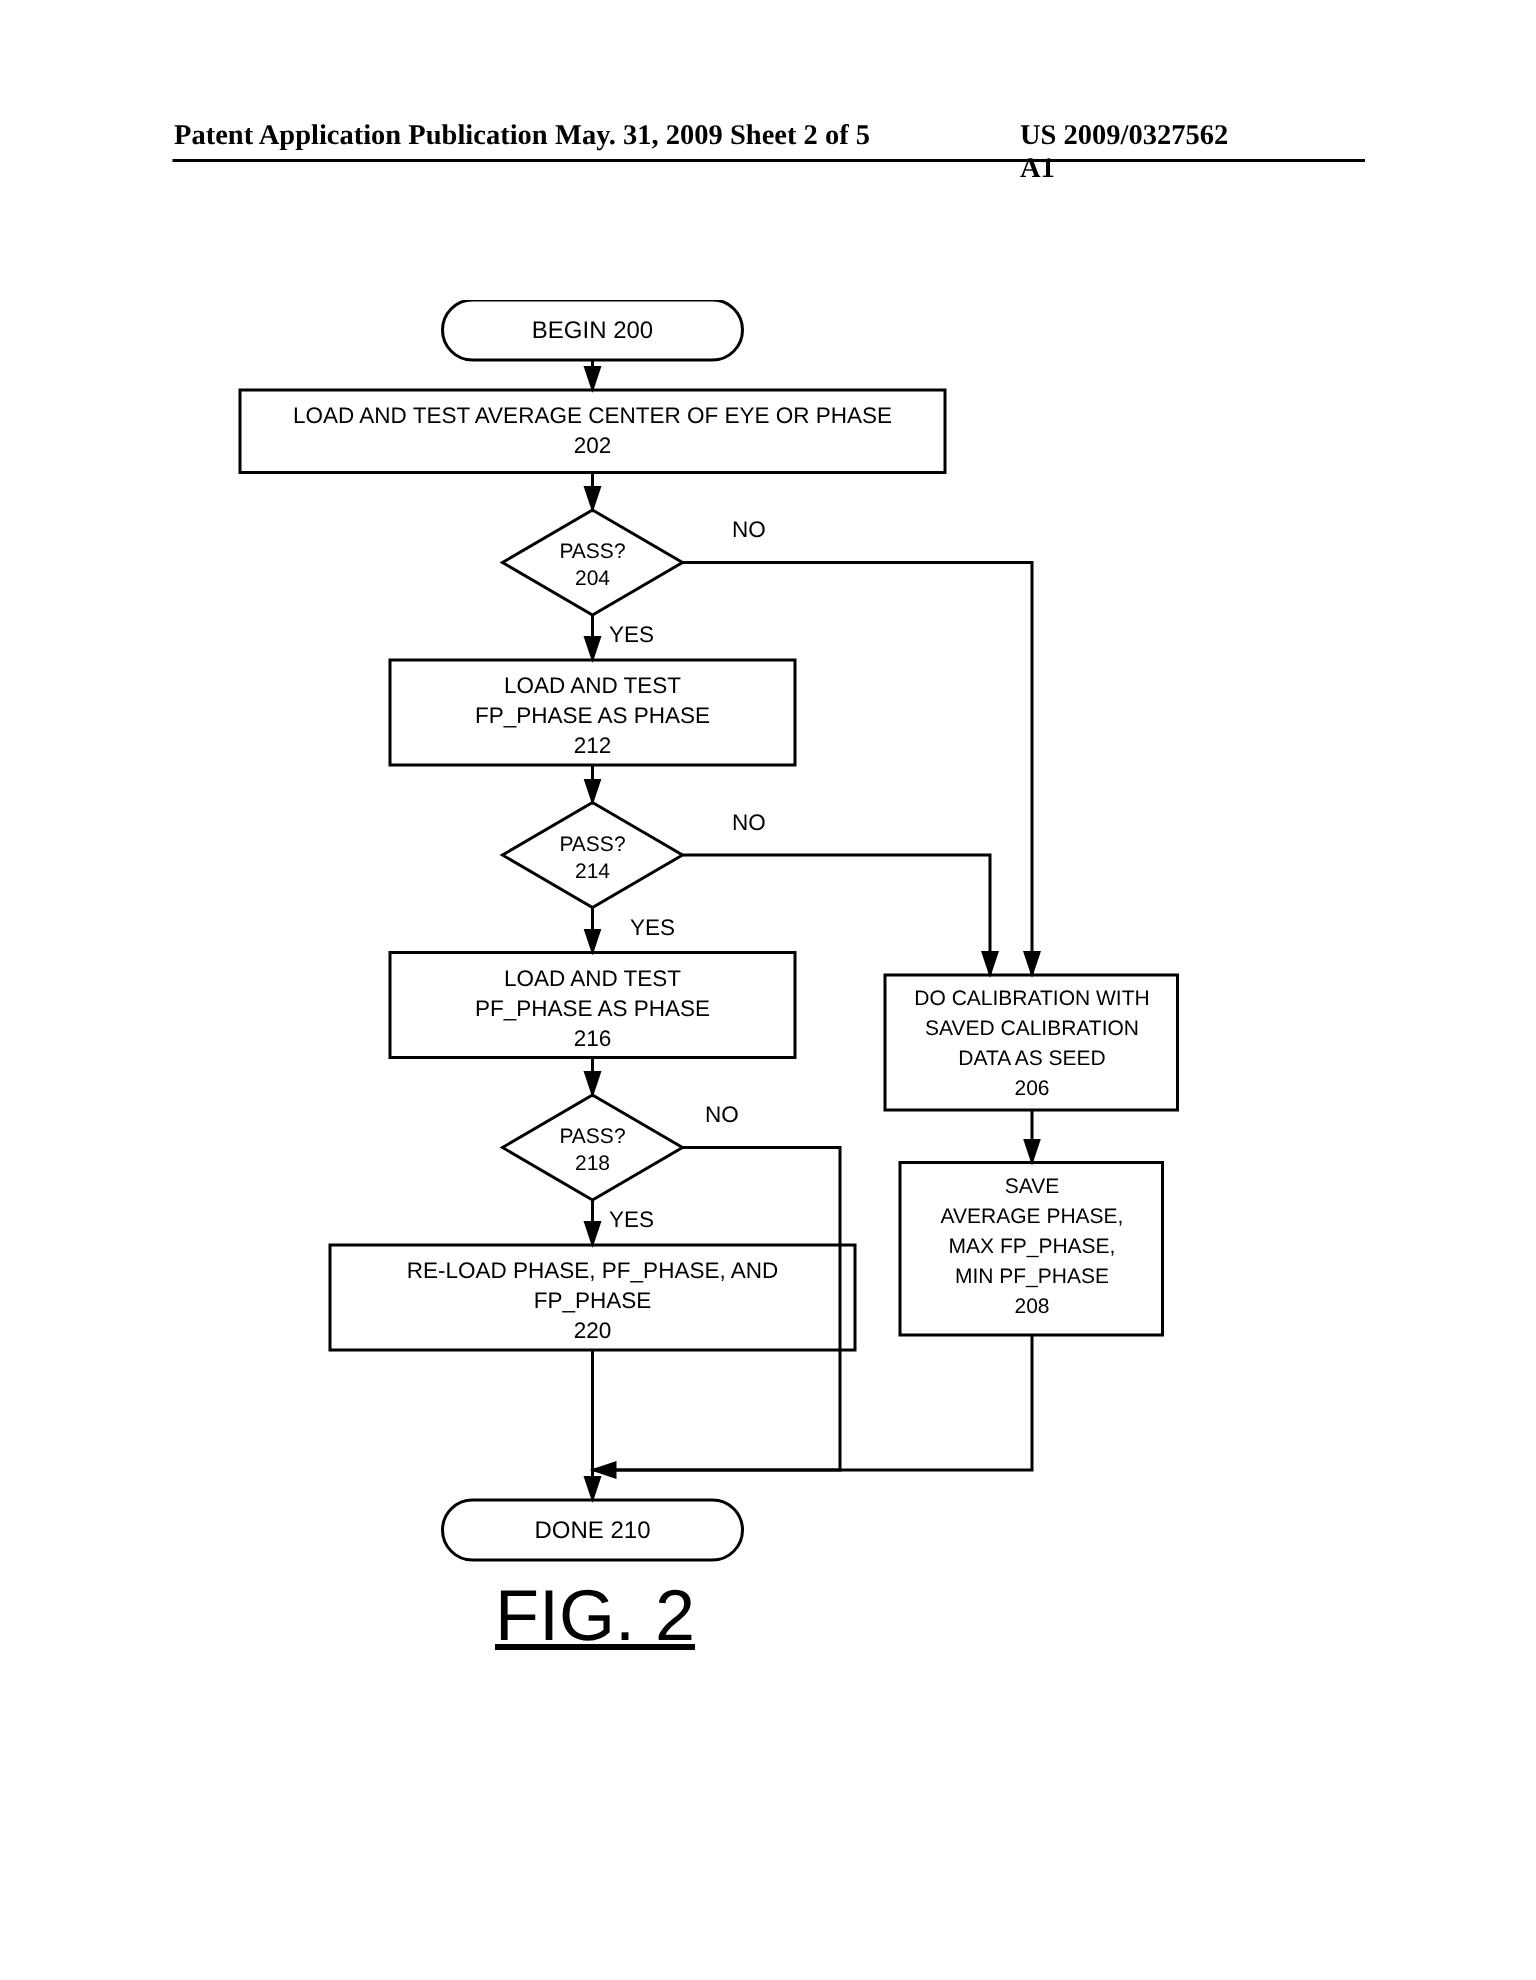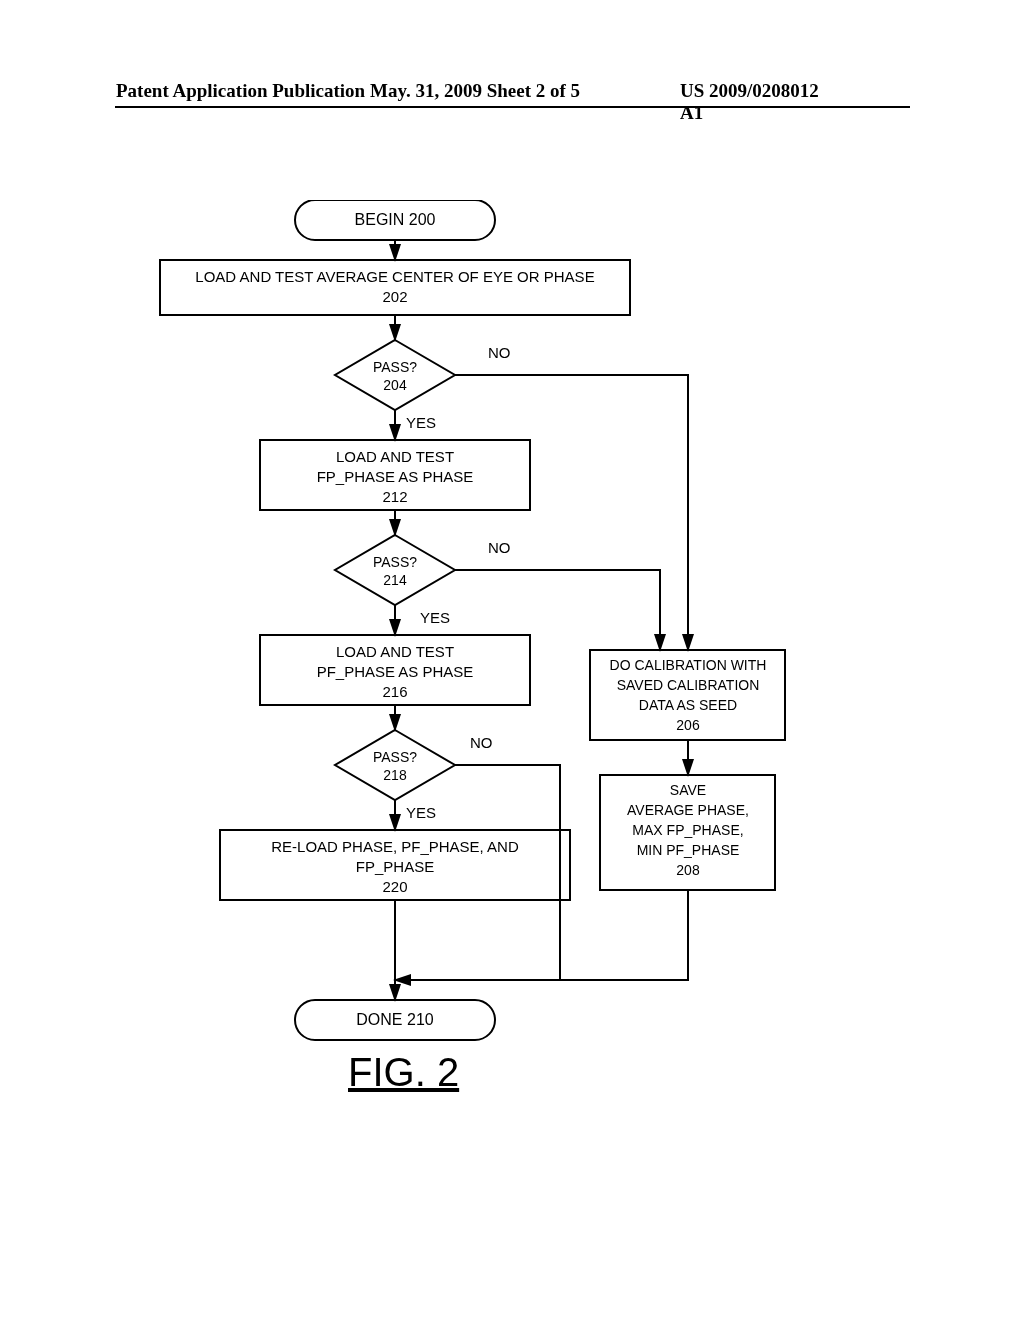--- a/index.html
+++ b/index.html
@@ -49,38 +49,38 @@
     top: 200px;
     left: 0;
     width: 1024px;
   }
   svg {
     display: block;
   }
   .fig-label {
     position: absolute;
     top: 1050px;
-    left: 348px;
-    font-size: 40px;
+    left: 330px;
+    font-size: 48px;
     font-family: Arial, Helvetica, sans-serif;
     text-decoration: underline;
   }
   text {
     font-family: Arial, Helvetica, sans-serif;
   }
 </style>
 </head>
 <body>
 
 <div class="page">
 
   <div class="header">
     <span class="left">Patent Application Publication</span>
     <span class="center">May. 31, 2009  Sheet 2 of 5</span>
-    <span class="right">US 2009/0208012 A1</span>
+    <span class="right">US 2009/0327562 A1</span>
   </div>
   <div class="hr"></div>
 
   <div class="diagram">
     <svg width="1024" height="880" viewBox="0 0 1024 880">
       <defs>
         <marker id="arrow" markerWidth="10" markerHeight="10" refX="8" refY="3" orient="auto" markerUnits="strokeWidth">
           <path d="M0,0 L0,6 L9,3 z" fill="#000"></path>
         </marker>
       </defs>

